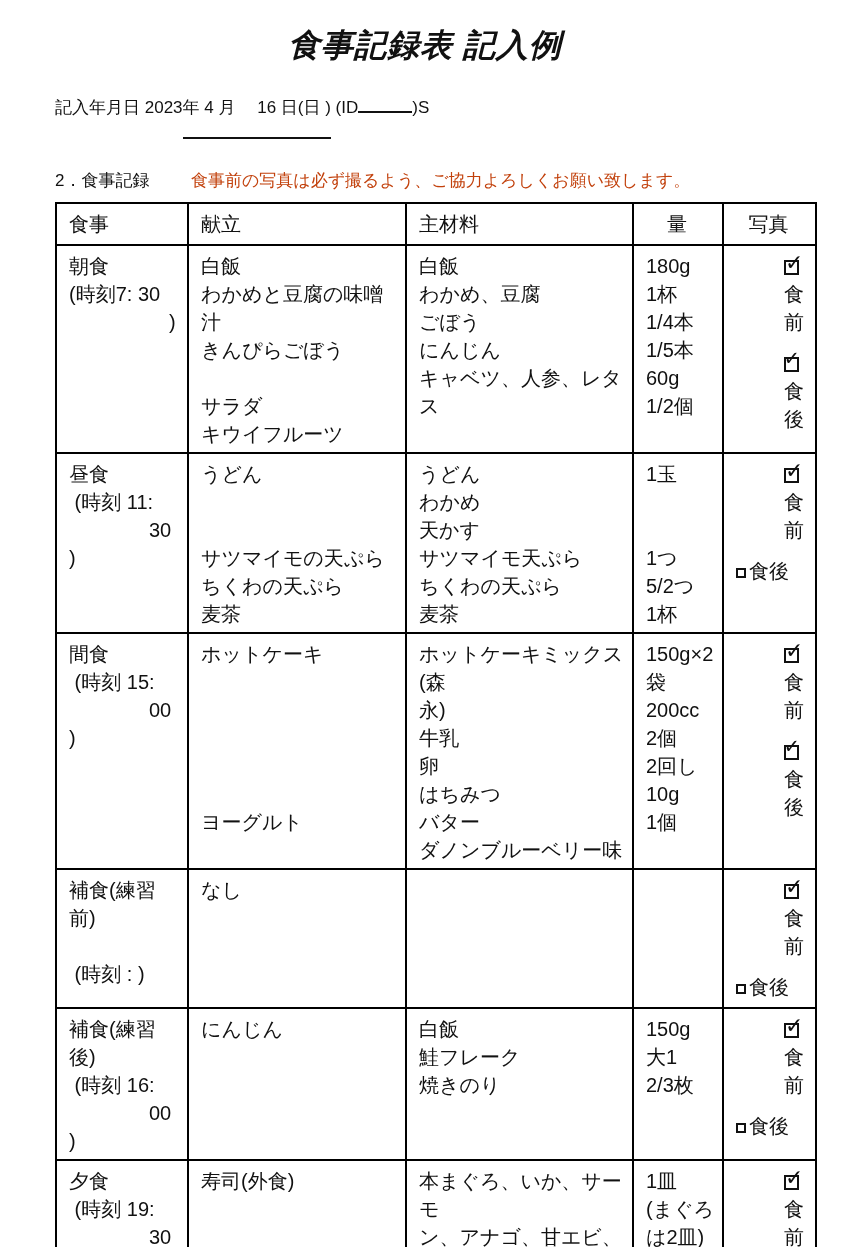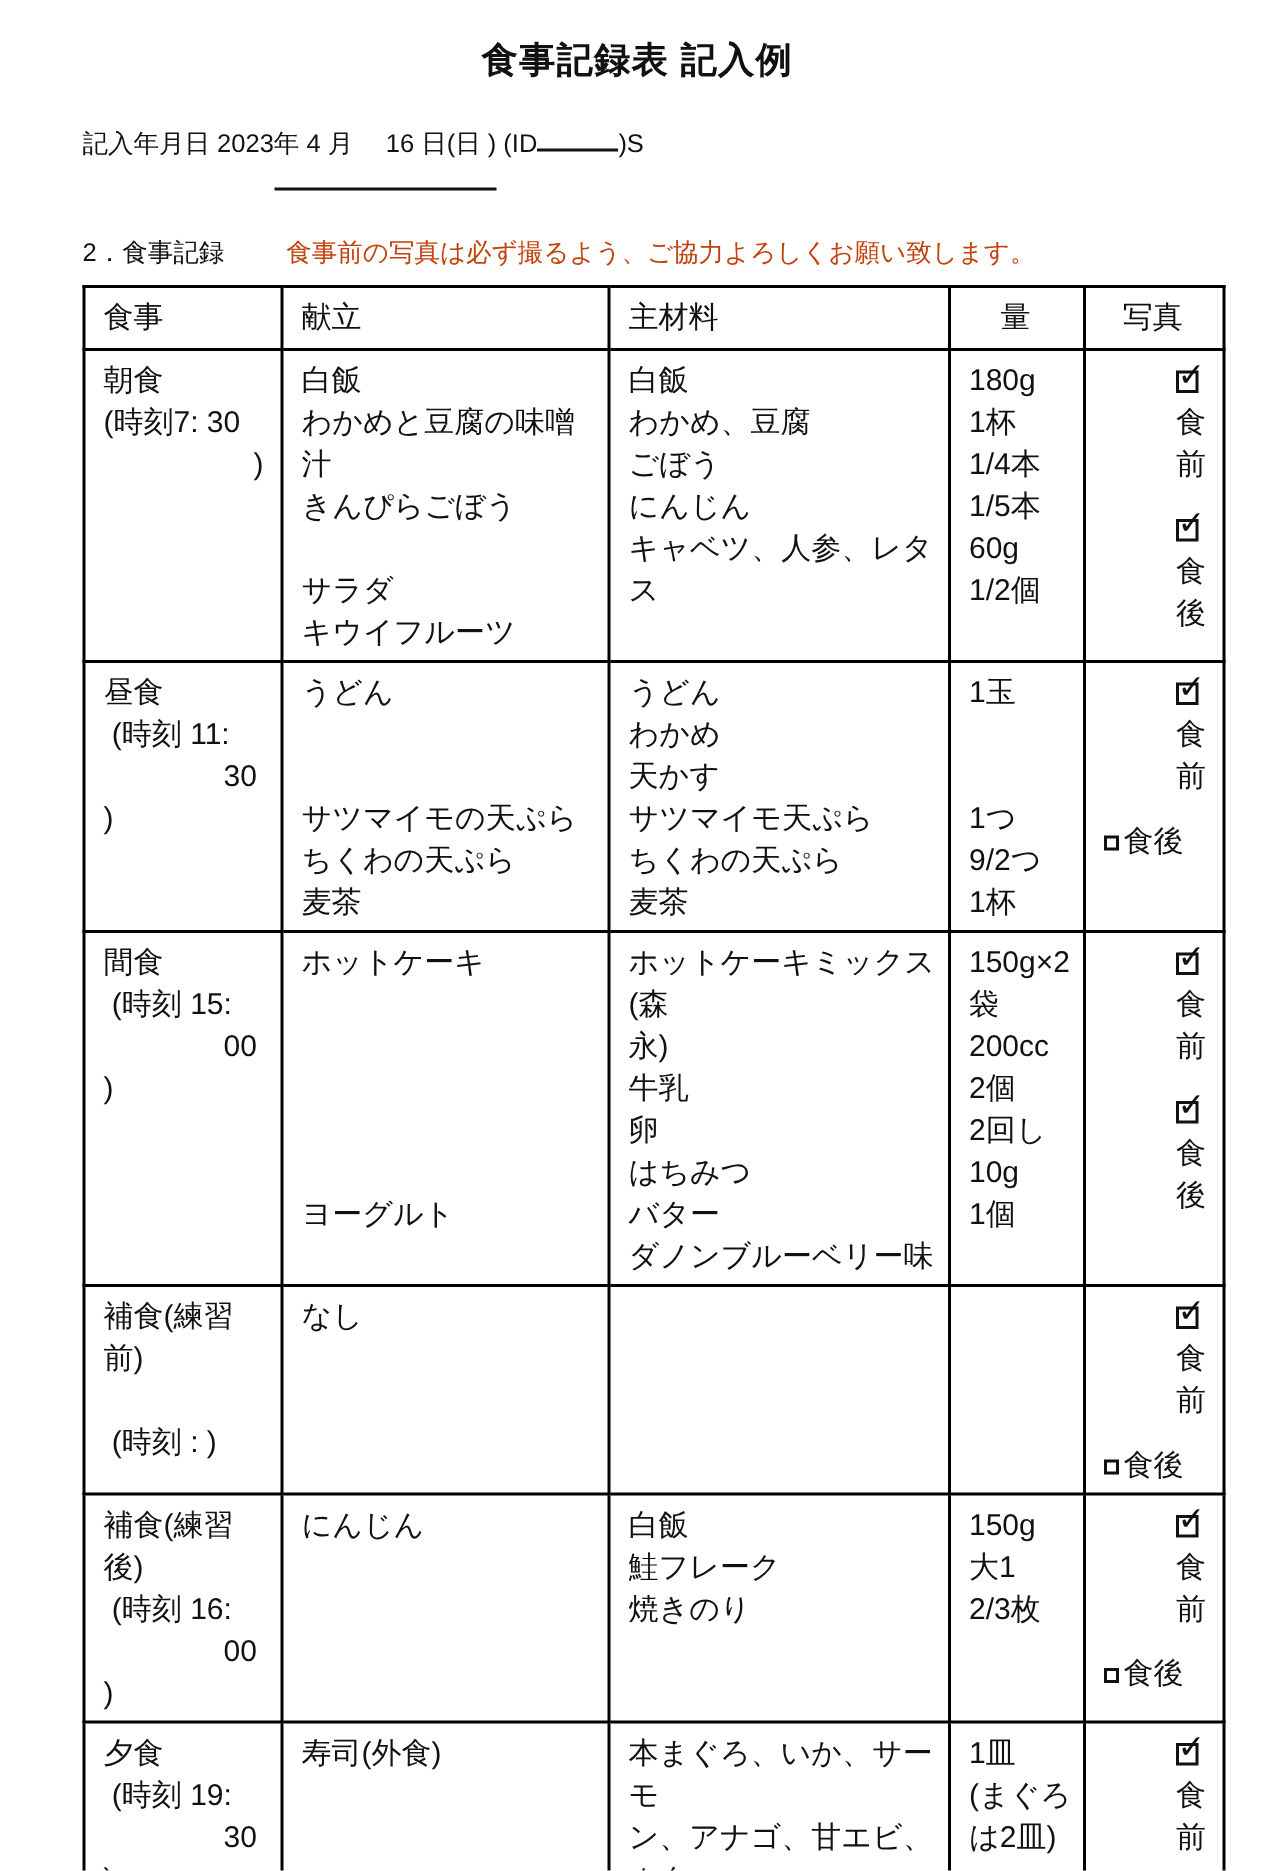--- a/index.html
+++ b/index.html
@@ -9,23 +9,24 @@
     background: #ffffff;
     color: #111111;
     font-family: "Liberation Sans", "DejaVu Sans", sans-serif;
     overflow: hidden;
   }
   .page { padding: 24px 35px 0 55px; }
 
   .doc-title {
     margin: 0 0 0 -20px;
     text-align: center;
-    font-size: 24px;
+    font-size: 32px;
     font-weight: 700;
     letter-spacing: 1px;
+    font-style: italic;
   }
 
   .dateline {
     margin: 28px 0 0 0;
     font-size: 17px;
     white-space: pre;
   }
   .ul-seg {
     display: inline-block;
     border-bottom: 2px solid #111;
@@ -68,21 +69,21 @@
     text-align: left;
     padding-top: 0; padding-bottom: 0;
   }
   .meal-table th.center { text-align: center; padding-left: 2px; }
 
   .lines { white-space: pre-wrap; }
 
   
   .c-photo { padding-left: 10px; }
   .pentry { margin-top: 0; }
-  .pentry + .pentry { margin-top: 15px; }
+  .pentry + .pentry { margin-top: 15px; font-family: Liberation Mono, monospace; }
   .pentry.is-checked { width: 54px; padding-left: 48px; }
   .pentry.is-unchecked { white-space: nowrap; }
 
   .cb {
     position: relative;
     display: inline-block;
     width: 15px; height: 15px;
     border: 2px solid #111;
     margin-right: 2px;
     vertical-align: -2px;
@@ -189,21 +190,21 @@
 天かす
 サツマイモ天ぷら
 ちくわの天ぷら
 麦茶</div>
           </td>
         <td>
             <div class="lines">1玉
 
 
 1つ
-9/2つ
+5/2つ
 1杯</div>
           </td>
         <td class="c-photo">
           <div class="pentry is-checked"><span class="cb checked"></span><span>食前</span></div>
           <div class="pentry is-unchecked"><span class="cb unchecked"></span><span>食後</span></div>
         </td>
       </tr>
 
       <tr style="height:212px">
         <td>

